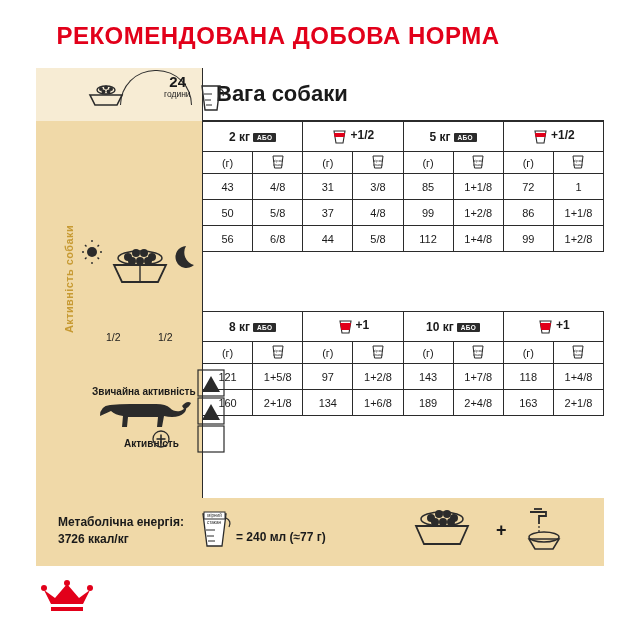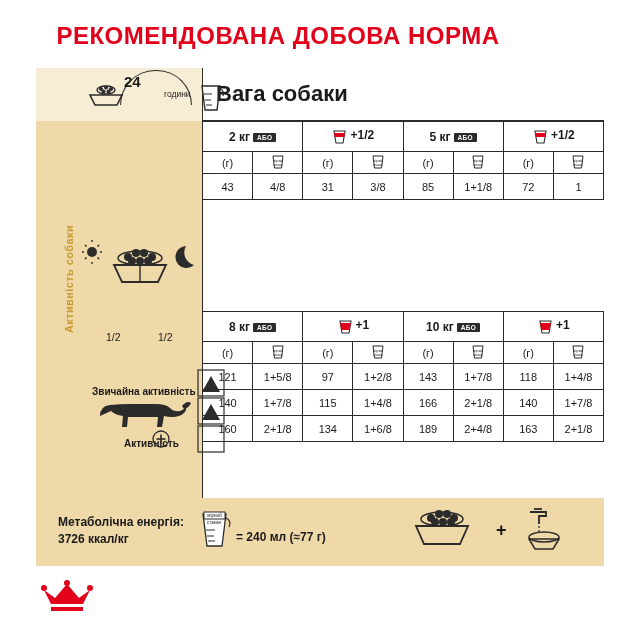--- a/index.html
+++ b/index.html
@@ -49,21 +49,21 @@
     border-bottom:1px solid #2b2b2b;
     display:flex;align-items:center;
     box-sizing:border-box;
     padding-left:14px;
   }
   .hdr-text{font-size:22px;font-weight:bold;}
   
   .hours-badge{
     position:absolute;left:88px;top:6px;
     width:62px;height:40px;
-    text-align:left;
+    text-align:right;
     line-height:1.05;
   }
   .hours-badge .num{font-size:15px;font-weight:bold;display:block;}
   .hours-badge .lbl{font-size:8.5px;display:block;padding-left:40px;}
   .badge-arc{
     position:absolute;left:84px;top:2px;
     width:70px;height:34px;
     border:1.6px solid #2b2b2b;
     border-bottom:none;
     border-radius:35px 35px 0 0;
@@ -334,20 +334,40 @@
     <tr>
       <td class="val">43</td>
       <td class="val">4/8</td>
       <td class="val">31</td>
       <td class="val">3/8</td>
       <td class="val">85</td>
       <td class="val">1+1/8</td>
       <td class="val">72</td>
       <td class="val">1</td>
     </tr>
+    <tr>
+      <td class="val">50</td>
+      <td class="val">5/8</td>
+      <td class="val">37</td>
+      <td class="val">4/8</td>
+      <td class="val">99</td>
+      <td class="val">1+2/8</td>
+      <td class="val">86</td>
+      <td class="val">1+1/8</td>
+    </tr>
+    <tr>
+      <td class="val">56</td>
+      <td class="val">6/8</td>
+      <td class="val">44</td>
+      <td class="val">5/8</td>
+      <td class="val">112</td>
+      <td class="val">1+4/8</td>
+      <td class="val">99</td>
+      <td class="val">1+2/8</td>
+    </tr>
   </tbody>
     </table>
 
   <table class="tbl" style="top:243px;">
     <tbody>
         <tr class="wrow">
       <td colspan="2">
         <span class="w-label">8 кг</span>
         <span class="aba">АБО</span>
       </td>
@@ -398,30 +418,20 @@
     </tr>
     <tr>
       <td class="val">121</td>
       <td class="val">1+5/8</td>
       <td class="val">97</td>
       <td class="val">1+2/8</td>
       <td class="val">143</td>
       <td class="val">1+7/8</td>
       <td class="val">118</td>
       <td class="val">1+4/8</td>
-    </tr>
-    <tr>
-      <td class="val">140</td>
-      <td class="val">1+7/8</td>
-      <td class="val">115</td>
-      <td class="val">1+4/8</td>
-      <td class="val">166</td>
-      <td class="val">2+1/8</td>
-      <td class="val">140</td>
-      <td class="val">1+7/8</td>
     </tr>
     <tr>
       <td class="val">160</td>
       <td class="val">2+1/8</td>
       <td class="val">134</td>
       <td class="val">1+6/8</td>
       <td class="val">189</td>
       <td class="val">2+4/8</td>
       <td class="val">163</td>
       <td class="val">2+1/8</td>

